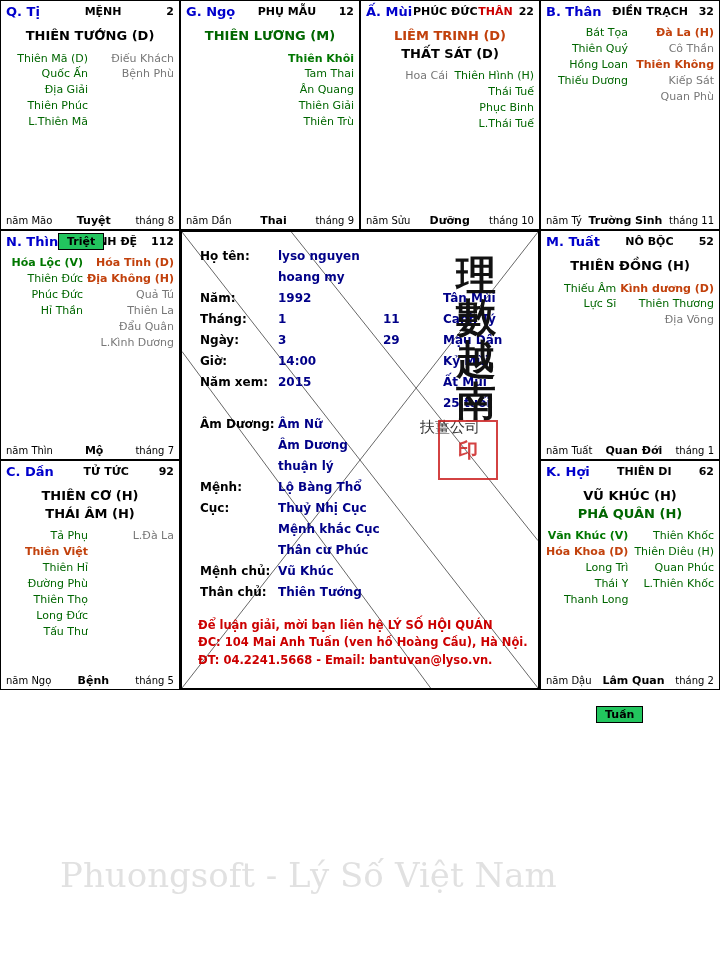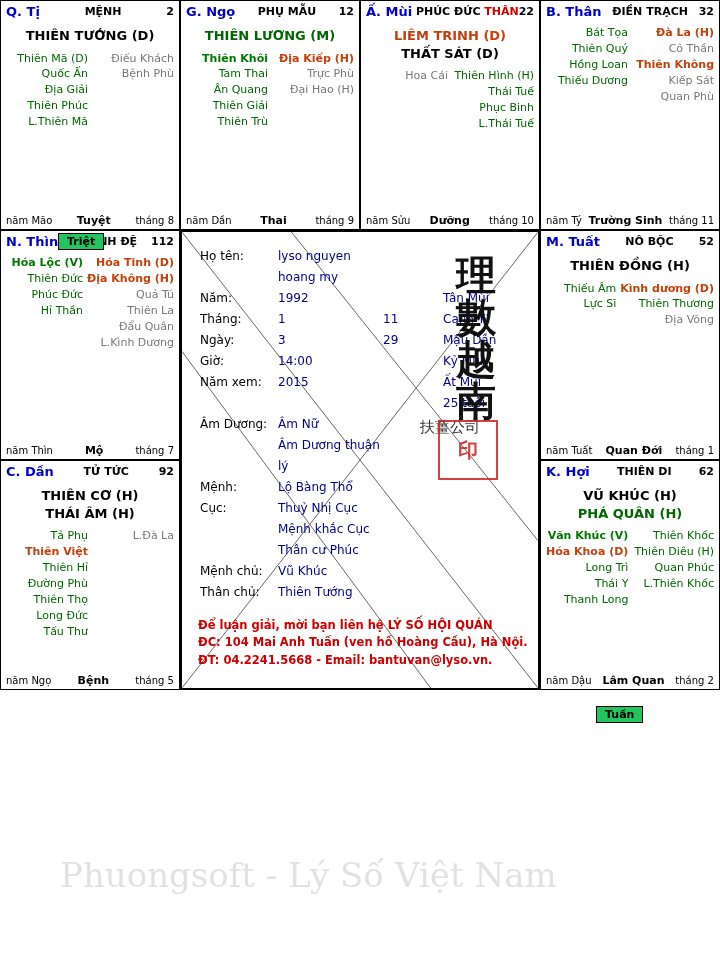--- a/index.html
+++ b/index.html
@@ -60,21 +60,21 @@
   .bold{font-weight:bold;}
 
   
   #center{
     position:absolute;left:181px;top:231px;width:358px;height:458px;
     border:1px solid #000;box-sizing:border-box;background:#fff;
     overflow:hidden;
   }
   #center .lines{position:absolute;left:0;top:0;width:100%;height:100%;}
   .info{position:relative;z-index:2;padding:14px 0 0 18px;color:#000088;}
-  .inforow{display:flex;font-size:12px;line-height:1.75;}
+  .inforow{display:flex;font-size:12px;line-height:1.75;font-weight:bold;}
   .lbl{width:78px;color:#000;}
   .v1{width:105px;color:#000088;}
   .v2{width:60px;color:#000088;}
   .v3{color:#000088;}
   .calligraphy{
     position:absolute;right:42px;top:22px;z-index:2;
     font-family:"DejaVu Serif","Liberation Serif",serif;
     font-size:40px;font-weight:bold;color:#111;
     line-height:1.05;text-align:center;
     letter-spacing:0;
@@ -156,37 +156,32 @@
         <div class="c-green">THIÊN LƯƠNG (M)</div>
       </div>
       <div class="cols">
         <div class="col">
           <div class="c-dgreen bold">Thiên Khôi</div>
           <div class="c-green">Tam Thai</div>
           <div class="c-green">Ân Quang</div>
           <div class="c-green">Thiên Giải</div>
           <div class="c-green">Thiên Trù</div>
         </div>
-        <div class="col">
-          <div class="c-red bold">Địa Kiếp (H)</div>
-          <div class="c-gray">Trực Phù</div>
-          <div class="c-gray">Đại Hao (H)</div>
-        </div>
       </div>
       <div class="bottom">
         <span class="side">năm Dần</span>
         <span class="mid">Thai</span>
         <span class="side">tháng 9</span>
       </div>
     </div>
     <div class="cell">
       <div class="top">
         <span class="cung-name">Ấ. Mùi</span>
         <span class="cung-pal">PHÚC ĐỨC</span>
-        <span><span class="cung-pal" style="color: rgb(204, 0, 0); ">THÂN</span><span class="cung-num">22</span></span>
+        <span><span class="cung-pal" style="color: rgb(204, 0, 0); margin-right: 6px;">THÂN</span><span class="cung-num">22</span></span>
       </div>
       <div class="main-stars">
         <div class="c-red">LIÊM TRINH (D)</div>
         <div class="c-black">THẤT SÁT (D)</div>
       </div>
       <div class="cols">
         <div class="col">
           <div class="c-gray">Hoa Cái</div>
         </div>
         <div class="col">

